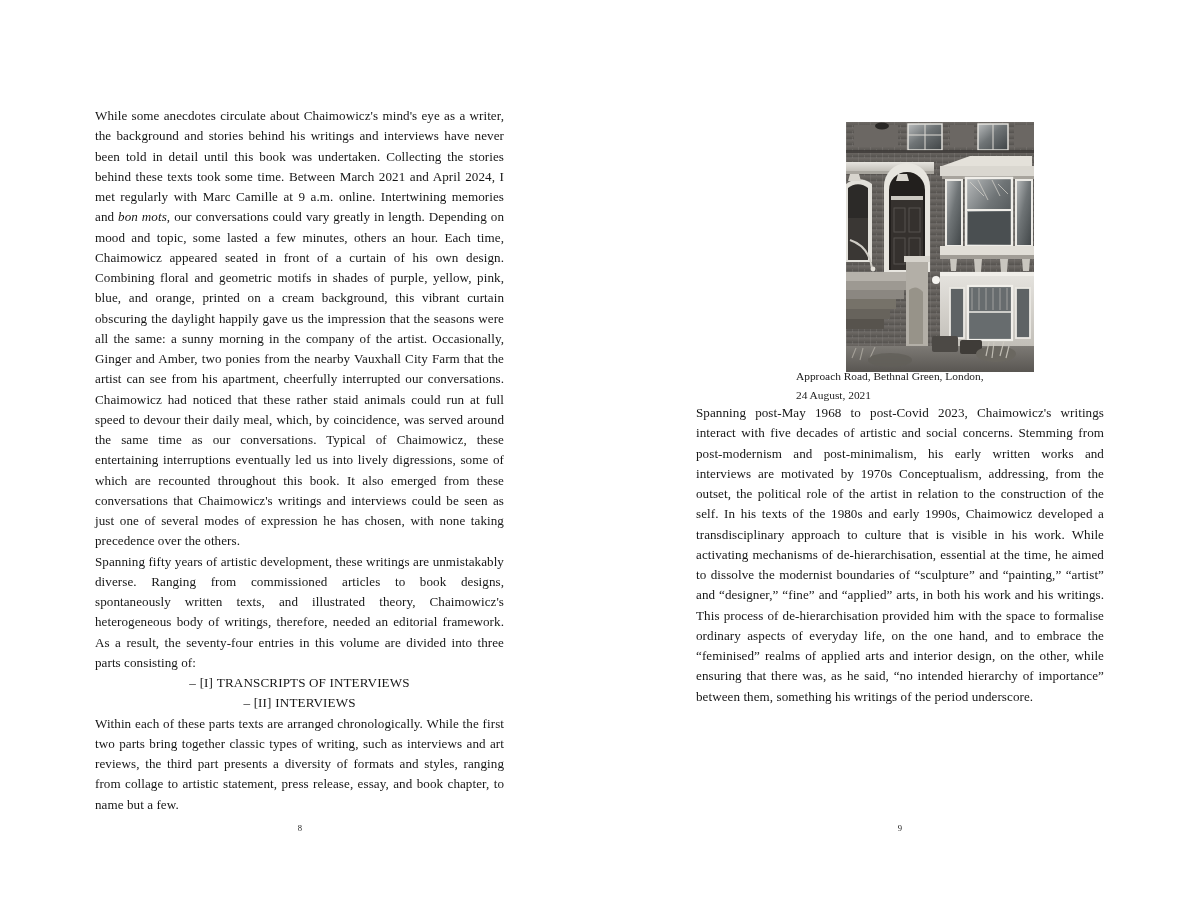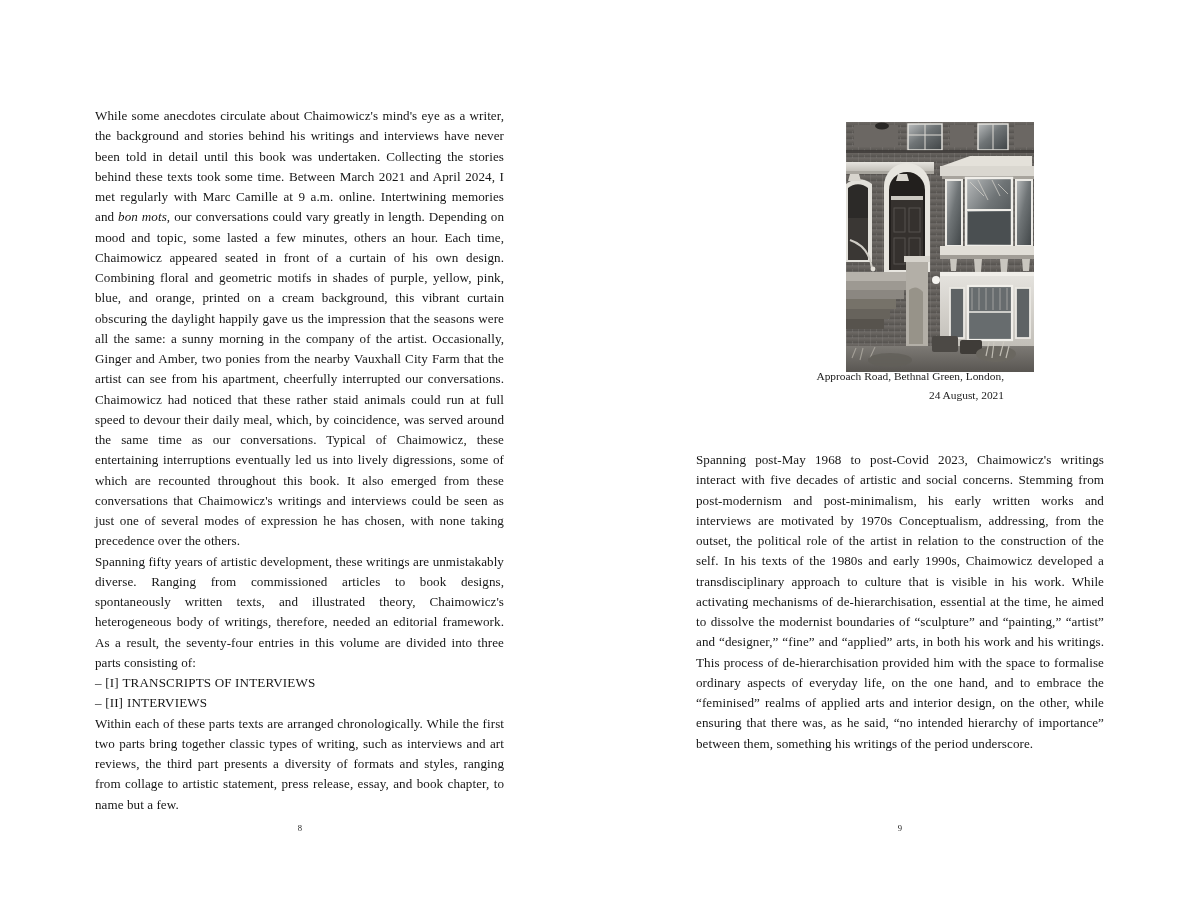--- a/index.html
+++ b/index.html
@@ -42,21 +42,21 @@
     hyphens: manual;
     letter-spacing: 0.005em;
   }
   .textcol.left {
     left: 95px;
     top: 106px;
     width: 409px;
   }
   .textcol.right {
     left: 96px;
-    top: 450px;
+    top: 403px;
     width: 408px;
   }
 
   .textcol p {
     margin: 0;
     text-indent: 0;
   }
   .textcol p:last-child { margin-bottom: 0; }
 
   
@@ -66,21 +66,21 @@
 
   
   .partlist {
     margin: 0;
     padding: 0;
     list-style: none;
   }
   .partlist li {
     margin: 0;
     padding: 0;
-    text-align: left;
+    text-align: center;
     white-space: nowrap;
     font-size: 13.1px;
     line-height: 20.25px;
   }
   .partlist .dash { margin-right: 0.28em; }
   .partlist .numeral { margin-right: 0.30em; }
   .partlist .caps {
     font-variant: normal;
     letter-spacing: 0.01em;
   }
@@ -101,21 +101,21 @@
     overflow: hidden;
     background: #8d8d8d;
   }
   .photo svg { display: block; width: 100%; height: 100%; }
 
   .figcaption {
     position: absolute;
     left: 196px;   
     top: 367px;
     width: 208px;
-    text-align: right;
+    text-align: left;
     font-size: 11.4px;
     line-height: 19px;
     color: #1a1a1a;
   }
   .figcaption .capline { display: block; white-space: nowrap; }
 
   
   .folio {
     position: absolute;
     top: 822px;

